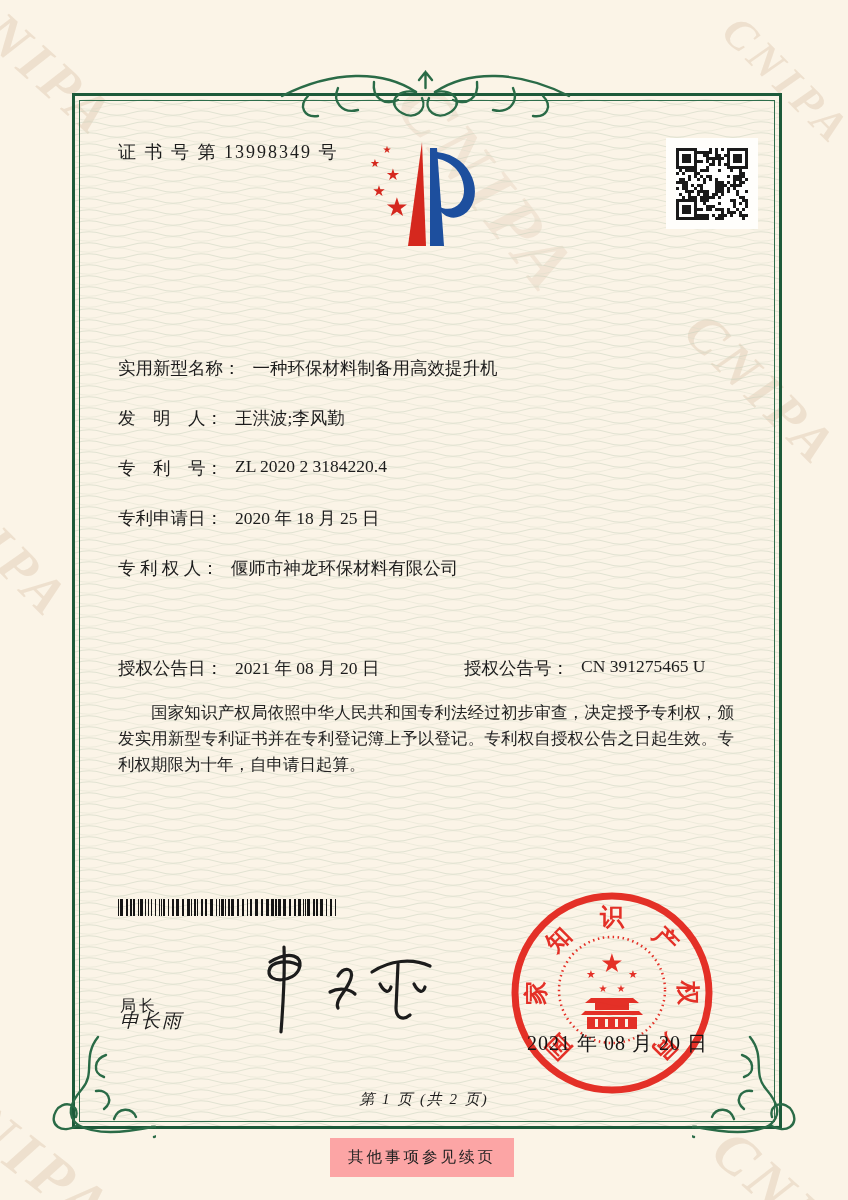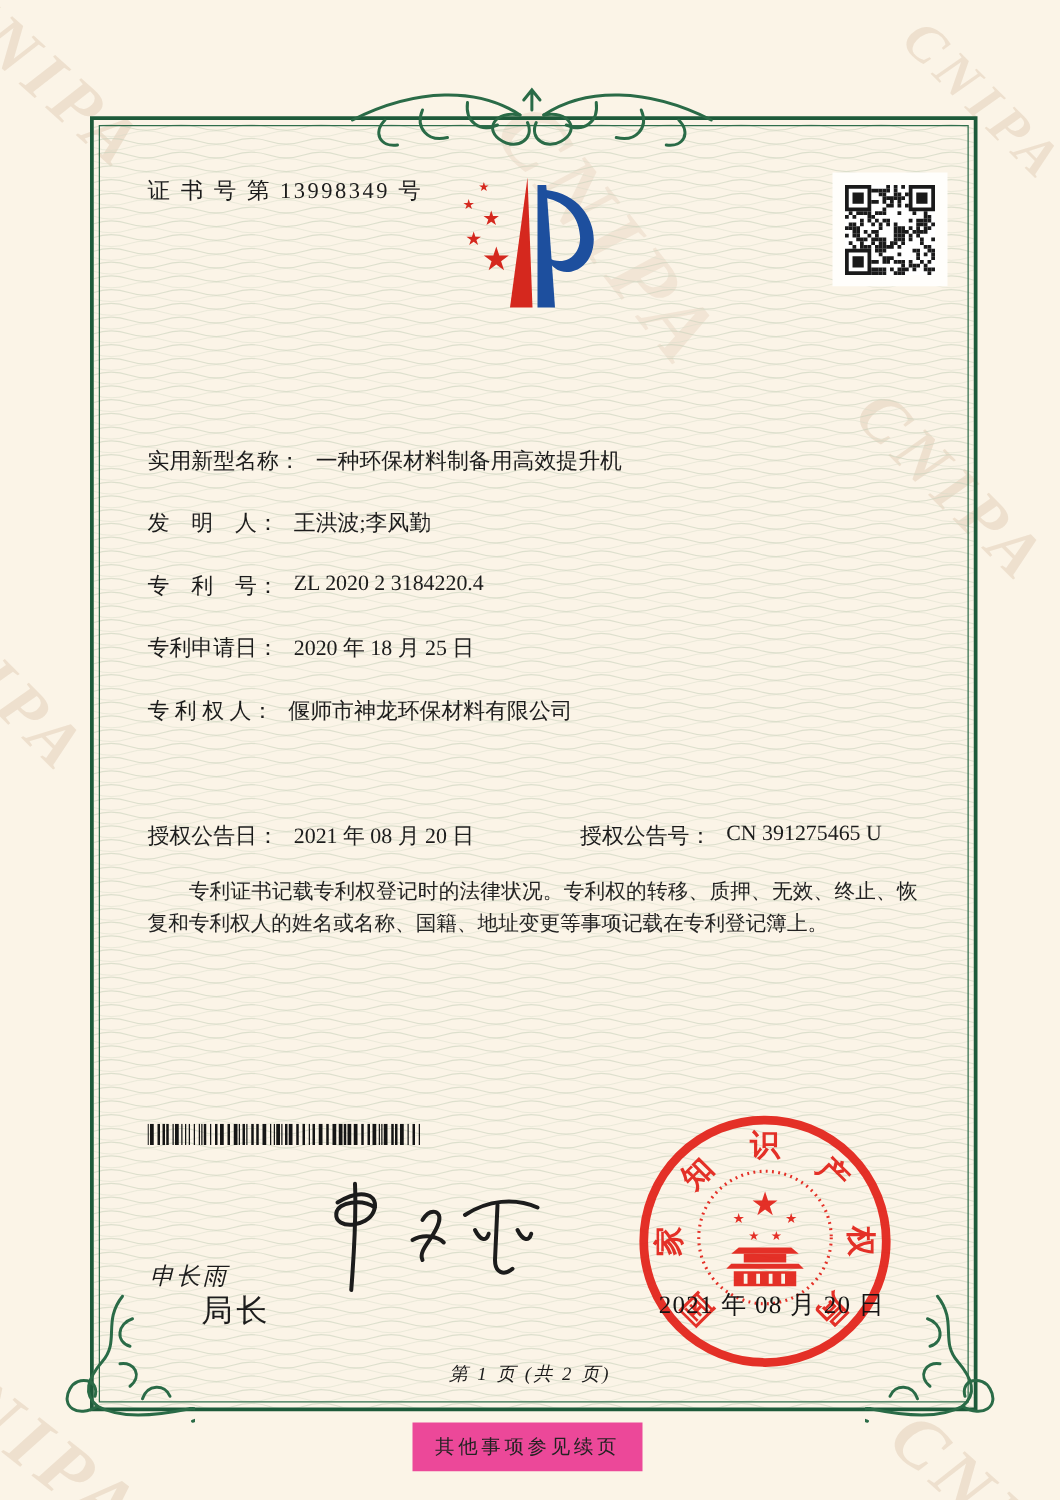--- a/index.html
+++ b/index.html
@@ -28,31 +28,31 @@
   .flabel{white-space:pre;}
   .fvalue{margin-left:12px;white-space:pre;}
   .fpair2{position:absolute;left:346px;top:0;display:flex;}
   
   .bodytext{position:absolute;left:118px;width:616px;top:700px;font-size:16.5px;line-height:26px;
       text-align:justify;z-index:3;color:#222;}
   .bodytext p{margin:0;text-indent:2em;}
   
   #barcode{position:absolute;left:118px;top:899px;z-index:3;}
   
-  .director-title{position:absolute;left:120px;top:1032px;font-size:25px;z-index:3;letter-spacing:3px;margin-left:41px;}
+  .director-title{position:absolute;left:120px;top:996px;font-size:16px;z-index:3;letter-spacing:3px;}
   .director-name{position:absolute;left:120px;top:1008px;font-size:19px;z-index:3;letter-spacing:2px;font-style:italic;}
   #signature{position:absolute;left:238px;top:942px;z-index:3;}
   
   #seal{position:absolute;left:507px;top:888px;z-index:4;opacity:.95;}
   .seal-date{position:absolute;left:527px;top:1030px;font-size:20px;letter-spacing:1px;
       color:#141414;z-index:5;white-space:pre;}
   
   .page-num{position:absolute;left:0;right:0;top:1090px;text-align:center;font-size:15px;
       letter-spacing:2px;z-index:3;font-style:italic;}
-  .cont-note{position:absolute;left:330px;top:1138px;background:#ec4899;padding:9px 18px;
+  .cont-note{position:absolute;left:330px;top:1138px;background:#fca5a5;padding:9px 18px;
       font-size:15.5px;letter-spacing:3px;z-index:3;color:#222;}
 </style>
 </head>
 <body>
 
 <div class="page">
 
   <div class="wm" style="left:-18px;top:-30px;font-size:56px;transform:rotate(42deg)">CNIPA</div>
   <div class="wm" style="left:444px;top:66px;font-size:72px;transform:rotate(52deg);color:rgba(209,178,148,0.22)">CNIPA</div>
   <div class="wm" style="left:748px;top:6px;font-size:44px;transform:rotate(45deg)">CNIPA</div>
@@ -538,21 +538,21 @@
   <div class="frow" style="top:656px">
     <span class="flabel">授权公告日：</span>
     <span class="fvalue">2021 年 08 月 20 日</span>
     <span class="fpair2">
       <span class="flabel">授权公告号：</span>
       <span class="fvalue">CN 391275465 U</span>
     </span>
   </div>
 
   <div class="bodytext">
-    <p>专利证书记载专利权登记时的法律状况。专利权的转移、质押、无效、终止、恢复和专利权人的姓名或名称、国籍、地址变更等事项记载在专利登记簿上。</p>
+    <p>国家知识产权局依照中华人民共和国专利法经过初步审查，决定授予专利权，颁发实用新型专利证书并在专利登记簿上予以登记。专利权自授权公告之日起生效。专利权期限为十年，自申请日起算。</p>
   </div>
 
   <svg id="barcode" width="218" height="17">
       <rect x="0" y="0" width="1" height="17" fill="#151515"></rect>
       <rect x="2" y="0" width="3" height="17" fill="#151515"></rect>
       <rect x="8" y="0" width="2" height="17" fill="#151515"></rect>
       <rect x="12" y="0" width="2" height="17" fill="#151515"></rect>
       <rect x="15" y="0" width="2" height="17" fill="#151515"></rect>
       <rect x="20" y="0" width="1" height="17" fill="#151515"></rect>
       <rect x="22" y="0" width="3" height="17" fill="#151515"></rect>

